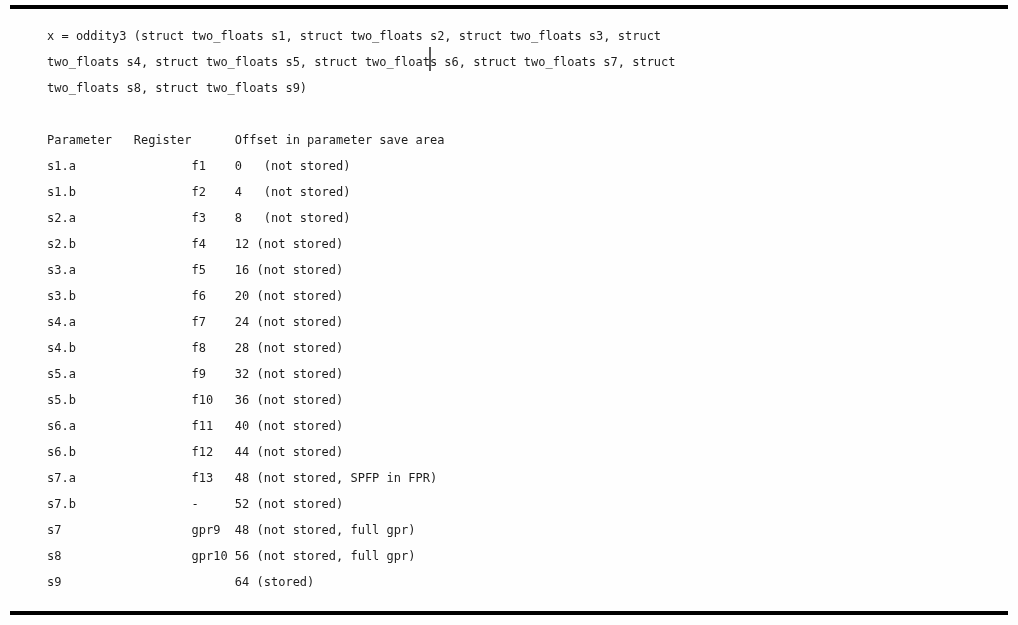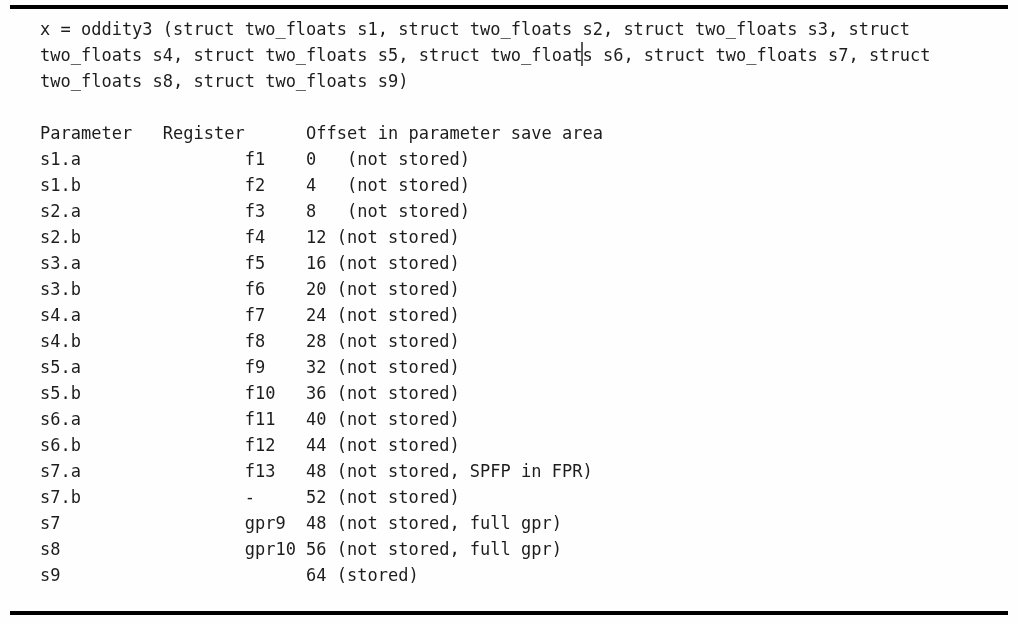--- a/index.html
+++ b/index.html
@@ -21,23 +21,23 @@
     right: 10px;
     height: 4px;
     background: var(--rule, #000000);
   }
   .rule.top { top: 5px; }
   .rule.bottom { top: 611px; }
   pre.doc {
     position: absolute;
     left: 40px;
     top: 16px;
-    margin: 0;
+    margin: 7px;
     font-family: "DejaVu Sans Mono", "Liberation Mono", monospace;
-    font-size: 17px;
+    font-size: 12px;
     line-height: 26px;
     color: var(--text, #1d1d1d);
     white-space: pre;
   }
   .caret {
     display: inline-block;
     width: 0;
     height: 0;
     position: relative;
     overflow: visible;

